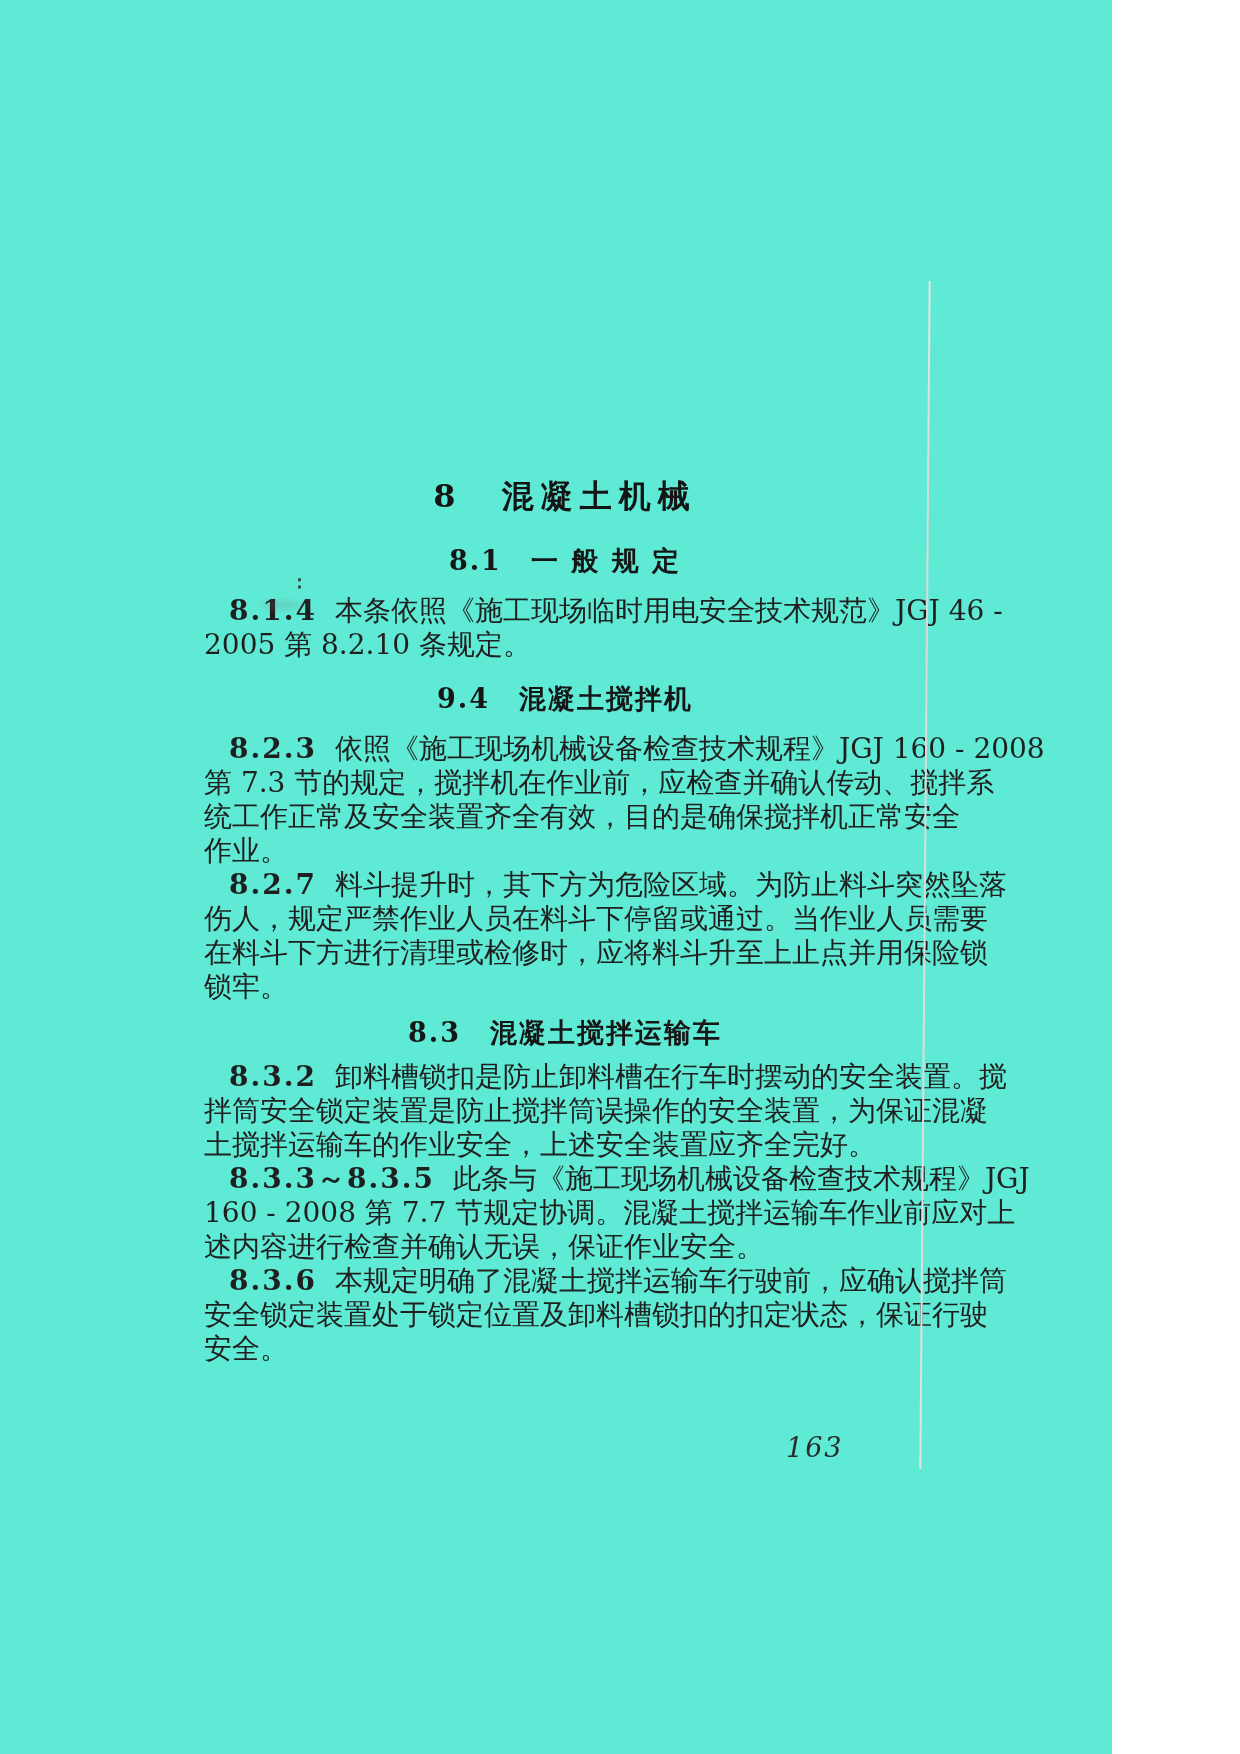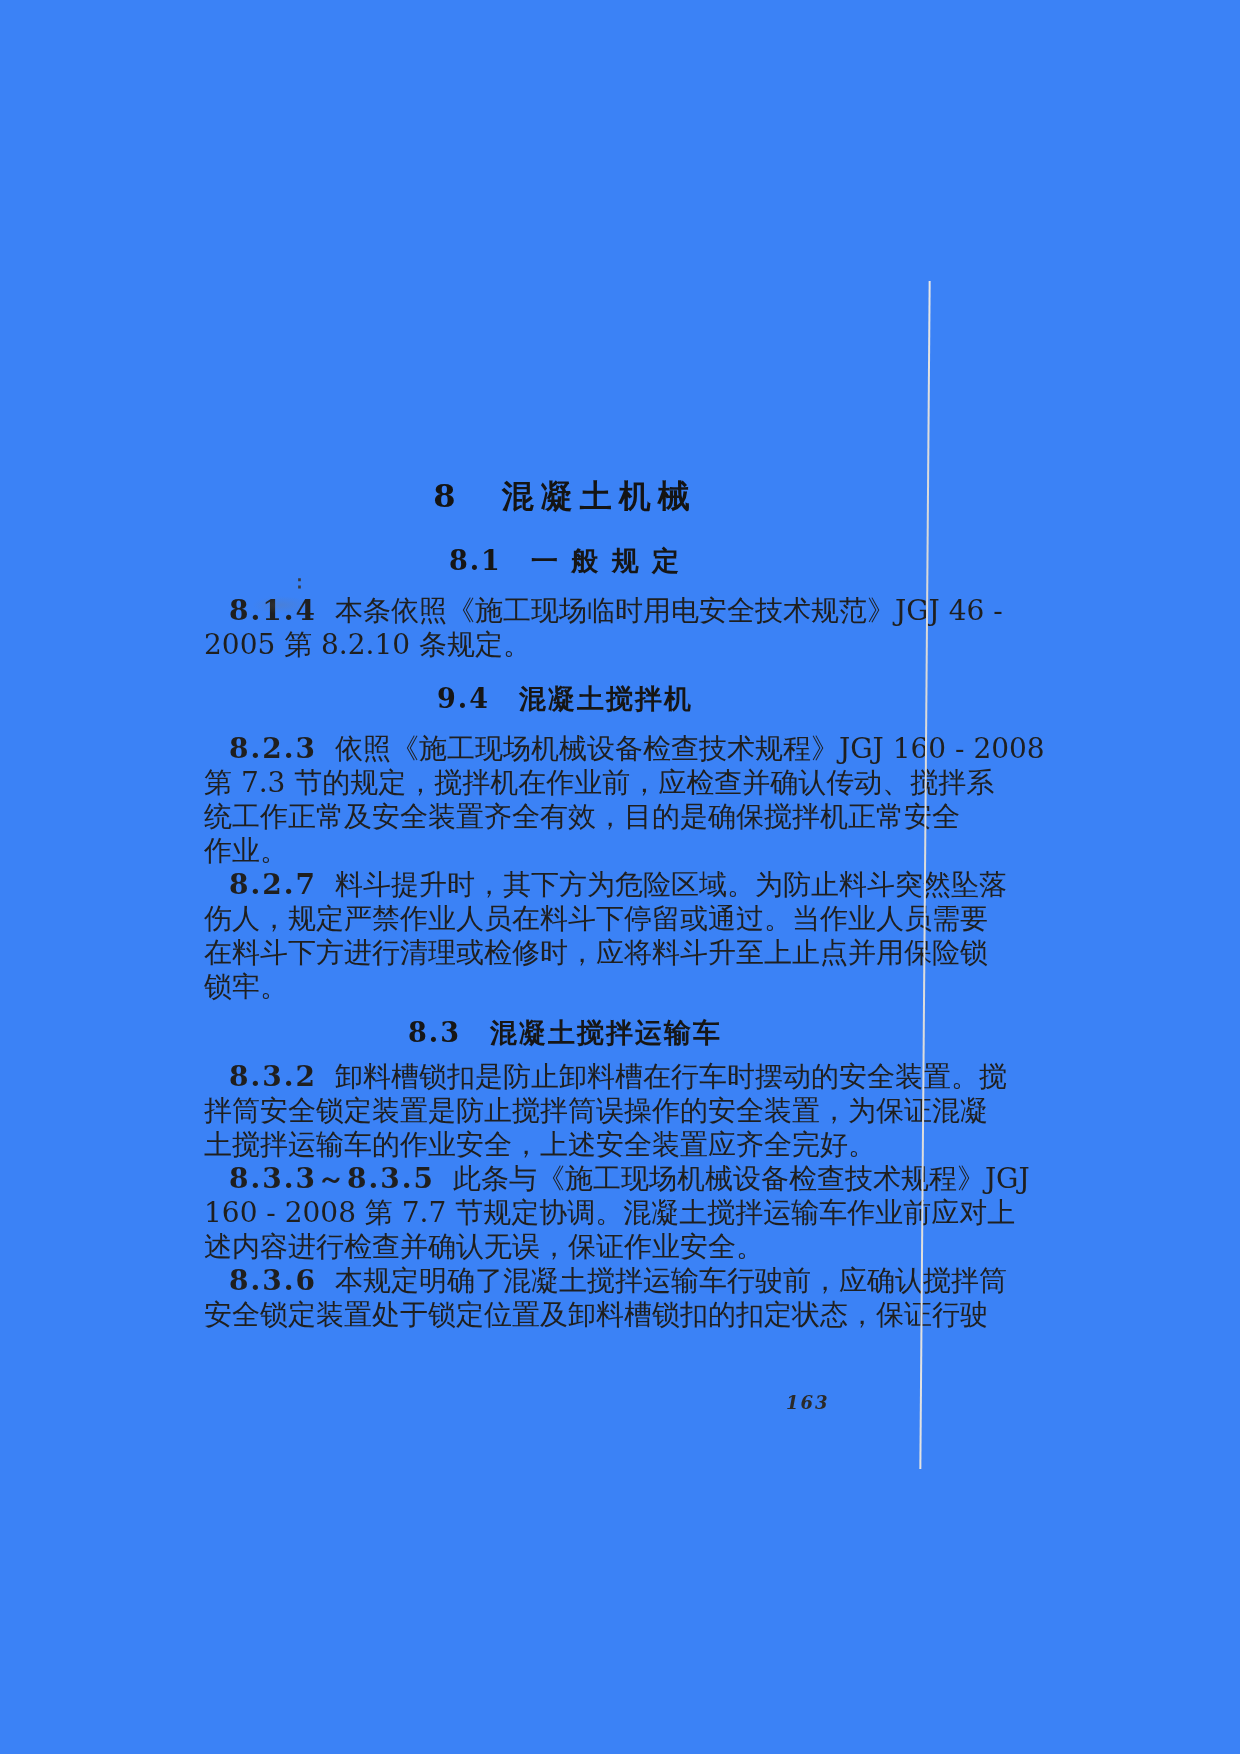--- a/index.html
+++ b/index.html
@@ -1,20 +1,20 @@
 <!DOCTYPE html>
 <html><head>
 <meta charset="utf-8">
 <style>
   html, body { margin: 0; padding: 0; background: #ffffff; }
   .page {
     position: relative;
-    width: 1240px;
+    width: 1112px;
     height: 1754px;
-    background: #3b82f6;
+    background: #5eead4;
     overflow: hidden;
     font-family: "DejaVu Serif", "Liberation Serif", serif;
     color: #1f1f1f;
   }
   .content {
     position: absolute;
     left: 204px;
     top: 478px;
     width: 722px;
   }
@@ -56,26 +56,25 @@
   .line.end { text-align-last: left; }
   .num {
     font-weight: bold;
     margin-right: 18px;
     letter-spacing: 2px;
     margin-left: 25px;
   }
   .page-number {
     position: absolute;
     left: 786px;
-    top: 1392px;
-    font-size: 18px;
+    top: 1432px;
+    font-size: 27px;
     font-style: italic;
     color: #2a2a2a;
     letter-spacing: 2px;
-    font-weight: bold;
   }
   .scan-vline {
     position: absolute;
     left: 924px;
     top: 281px;
     width: 2px;
     height: 1188px;
     background: linear-gradient(#e6e6e6, #d9d9d9 20%, #dedede 80%, #e3e3e3);
     transform: rotate(0.45deg);
   }
@@ -139,20 +138,21 @@
 
     <p class="clause">
       <span class="line fill"><b class="num">8.3.3～8.3.5</b><span>此条与《施工现场机械设备检查技术规程》JGJ</span></span>
       <span class="line fill">160 - 2008 第 7.7 节规定协调。混凝土搅拌运输车作业前应对上</span>
       <span class="line end">述内容进行检查并确认无误，保证作业安全。</span>
     </p>
 
     <p class="clause">
       <span class="line fill"><b class="num">8.3.6</b><span>本规定明确了混凝土搅拌运输车行驶前，应确认搅拌筒</span></span>
       <span class="line fill">安全锁定装置处于锁定位置及卸料槽锁扣的扣定状态，保证行驶</span>
+      <span class="line end">安全。</span>
     </p>
 
   </div>
 
   <div class="scan-vline"></div>
   <div class="stray-mark">∶</div>
   <div class="smudge"></div>
 
   <div class="page-number">163</div>
 

